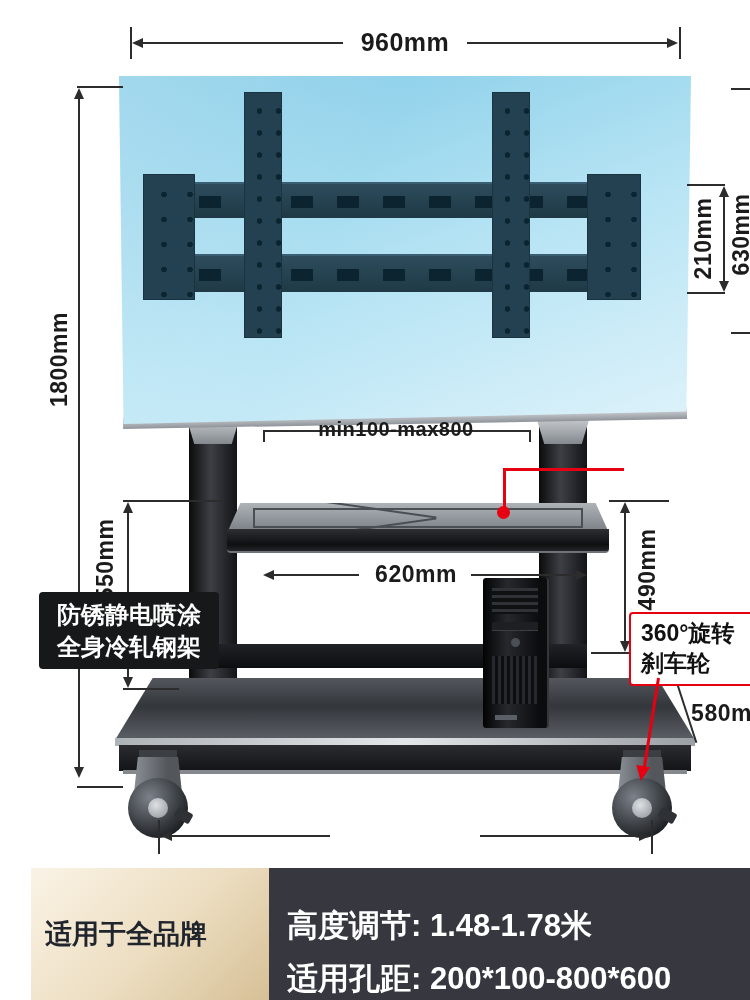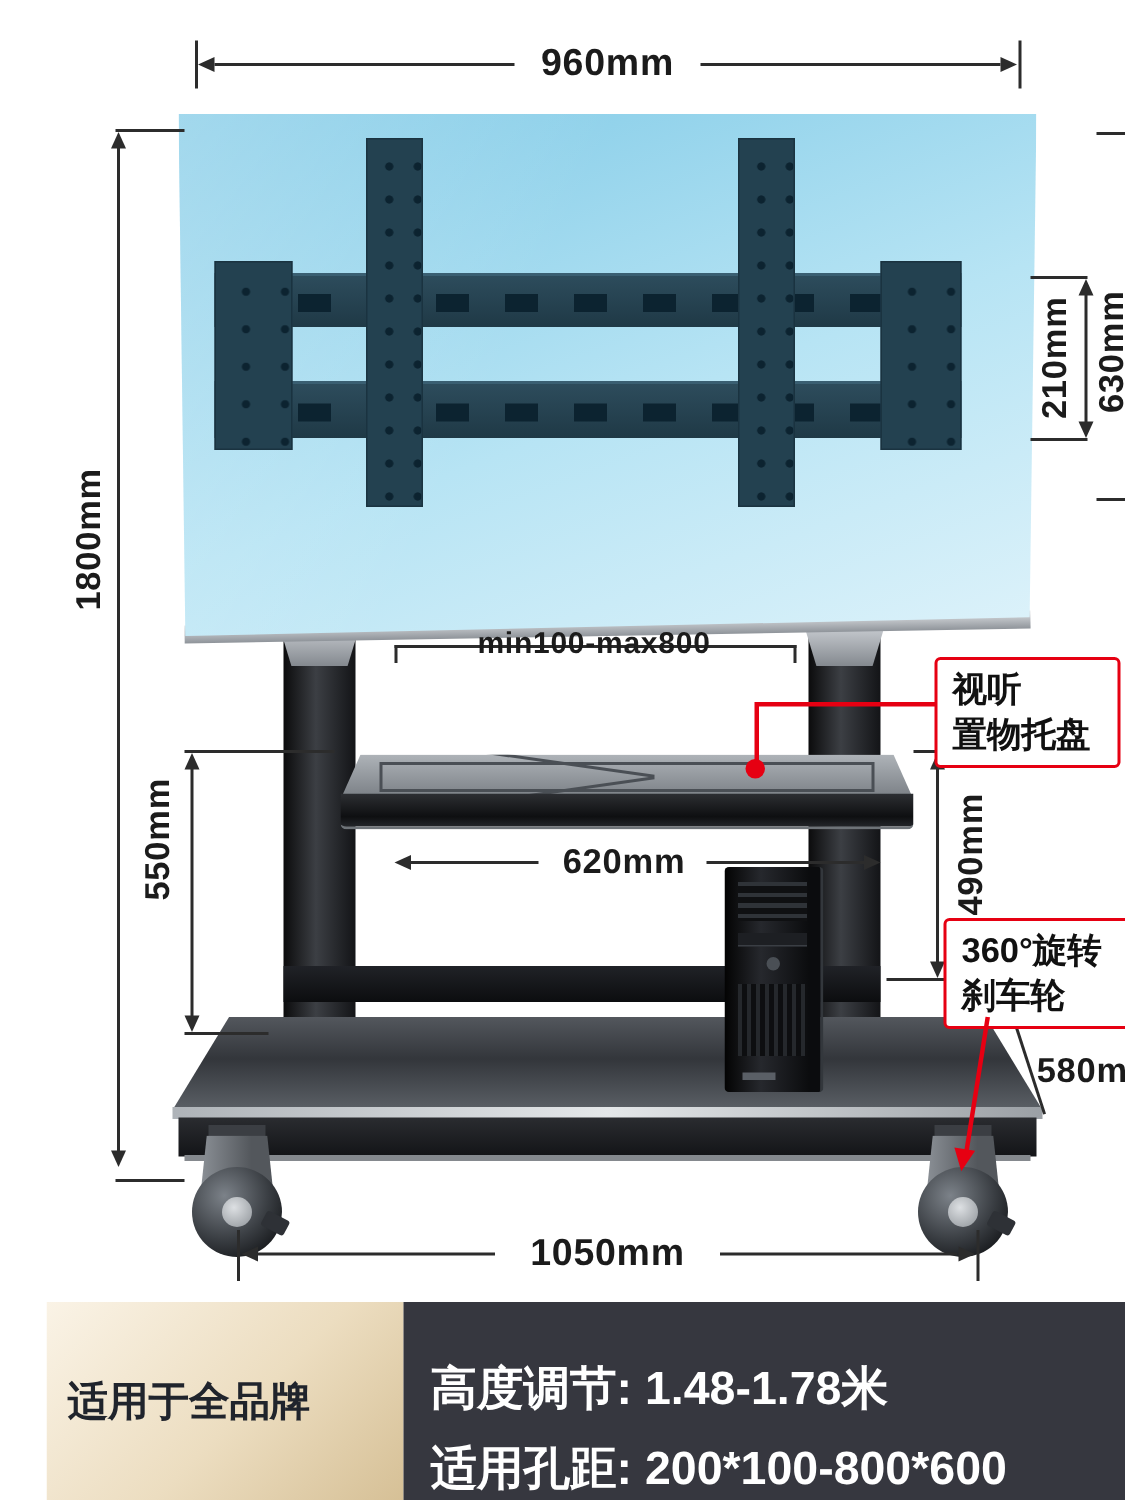--- a/index.html
+++ b/index.html
@@ -162,30 +162,29 @@
 
   <div class="vline" style="left:644px;top:680px;height:66px;transform:rotate(-18deg);transform-origin:top center"></div>
   <div class="dlab" style="left:656px;top:700px;width:90px">580mm</div>
 
   <div class="vline" style="left:127px;top:820px;height:34px"></div>
   <div class="vline" style="left:620px;top:820px;height:34px"></div>
   <div class="ar l" style="left:130px;top:831px"></div>
   <div class="ar r" style="left:608px;top:831px"></div>
   <div class="hline" style="left:141px;top:835px;width:158px"></div>
   <div class="hline" style="left:449px;top:835px;width:158px"></div>
-  <div class="dlab big" style="left:299px;top:821px;width:150px">1050mm</div>
 
   <div class="hline rline" style="left:473px;top:468px;width:120px;height:3px;z-index:12"></div>
   <div class="vline rline" style="left:472px;top:468px;height:46px;width:3px;z-index:12"></div>
   <div style="position:absolute;left:466px;top:506px;width:13px;height:13px;border-radius:50%;background:#e60012;z-index:12"></div>
-  <div class="callout" style="left:592px;top:438px;width:124px">
-    <div>视听</div>
-    <div>置物托盘</div>
+
+  <div class="blackbox" style="left:8px;top:592px;width:180px">
+    <div>防锈静电喷涂</div>
+    <div>全身冷轧钢架</div>
   </div>
-
 
   <div class="callout" style="left:598px;top:612px;width:130px">
     <div>360°旋转</div>
     <div>刹车轮</div>
   </div>
   <div style="position:absolute;left:626px;top:678px;width:3px;height:92px;background:#e60012;transform:rotate(9deg);transform-origin:top center;z-index:12"></div>
   <div style="position:absolute;left:604px;top:766px;width:0;height:0;border-style:solid;border-width:15px 7px 0 7px;border-color:#e60012 transparent transparent transparent;transform:rotate(9deg);z-index:12"></div>
 
   <div class="footer-left">
     <div style="font-size:27px;font-weight:700;color:#20242c">适用于全品牌</div>

